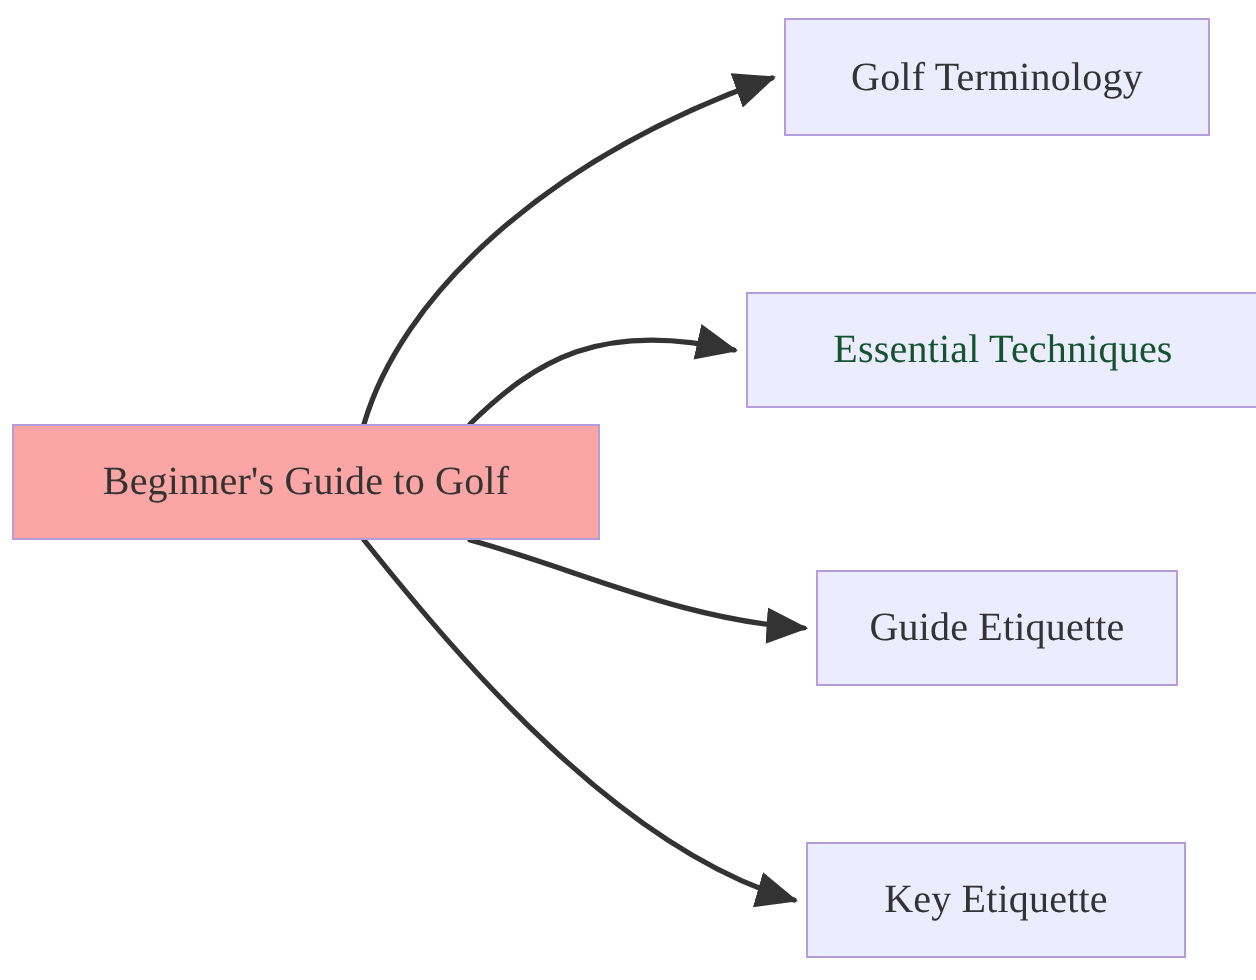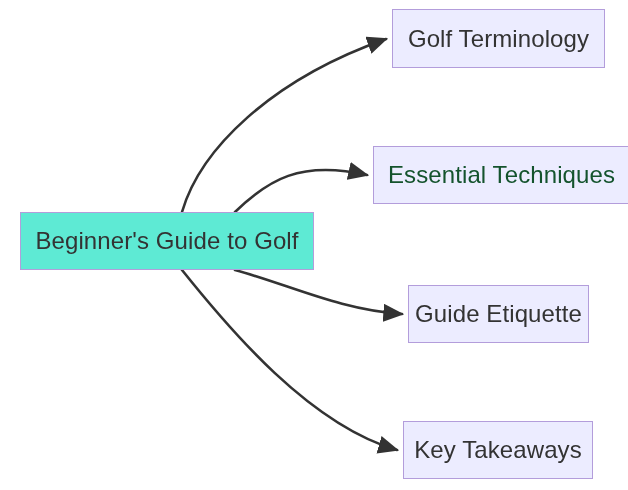--- a/index.html
+++ b/index.html
@@ -26,22 +26,22 @@
   }
   .node {
     position: absolute;
     box-sizing: border-box;
     background: #ececff;
     border: 1.4px solid #b39ddb;
     display: flex;
     align-items: center;
     justify-content: center;
     color: #333333;
-    font-family: Liberation Sans, sans-serif;
-    font-size: 24px;
+    font-family: Liberation Serif, serif;
+    font-size: 20px;
     line-height: 1;
     letter-spacing: 0.1px;
     white-space: nowrap;
   }
   .node-label {
     display: block;
     padding: 0 14px;
   }
 </style>
 </head>
@@ -54,33 +54,33 @@
       <marker id="arrowhead" markerWidth="8" markerHeight="7" refX="7.2" refY="3.5" orient="auto" markerUnits="strokeWidth">
         <polygon points="0 0, 8 3.5, 0 7" fill="#333333"></polygon>
       </marker>
     </defs>
     <path class="edge" fill="none" stroke="#333333" stroke-width="2.6" stroke-linecap="round" marker-end="url(#arrowhead)" d="M 182 212 C 200 150, 270 80, 386 39"></path>
     <path class="edge" fill="none" stroke="#333333" stroke-width="2.6" stroke-linecap="round" marker-end="url(#arrowhead)" d="M 235 212 C 268 180, 300 160, 367 175"></path>
     <path class="edge" fill="none" stroke="#333333" stroke-width="2.6" stroke-linecap="round" marker-end="url(#arrowhead)" d="M 235 270 C 290 285, 340 310, 402 314"></path>
     <path class="edge" fill="none" stroke="#333333" stroke-width="2.6" stroke-linecap="round" marker-end="url(#arrowhead)" d="M 182 270 C 230 330, 310 425, 397 450"></path>
   </svg>
 
-  <div class="node" id="node-root" style="left: 20px; top: 212px; width: 294px; height: 58px; background: #5eead4; border-color: rgb(179, 157, 219); color: rgb(51, 51, 51);">
+  <div class="node" id="node-root" style="left: 6px; top: 212px; width: 294px; height: 58px; background: #fca5a5; border-color: rgb(179, 157, 219); color: rgb(51, 51, 51);">
     <span class="node-label">Beginner's Guide to Golf</span>
   </div>
 
   <div class="node" id="node-child-0" style="left: 392px; top: 9px; width: 213px; height: 59px; background: rgb(236, 236, 255); border-color: rgb(179, 157, 219); color: rgb(51, 51, 51);">
     <span class="node-label">Golf Terminology</span>
   </div>
 
   <div class="node" id="node-child-1" style="left: 373px; top: 146px; width: 257px; height: 58px; background: rgb(236, 236, 255); border-color: rgb(179, 157, 219); color: #14532d;">
     <span class="node-label">Essential Techniques</span>
   </div>
 
   <div class="node" id="node-child-2" style="left: 408px; top: 285px; width: 181px; height: 58px; background: rgb(236, 236, 255); border-color: rgb(179, 157, 219); color: rgb(51, 51, 51);">
     <span class="node-label">Guide Etiquette</span>
   </div>
 
   <div class="node" id="node-child-3" style="left: 403px; top: 421px; width: 190px; height: 58px; background: rgb(236, 236, 255); border-color: rgb(179, 157, 219); color: rgb(51, 51, 51);">
-    <span class="node-label">Key Takeaways</span>
+    <span class="node-label">Key Etiquette</span>
   </div>
 
 </div>
 
 </body></html>

